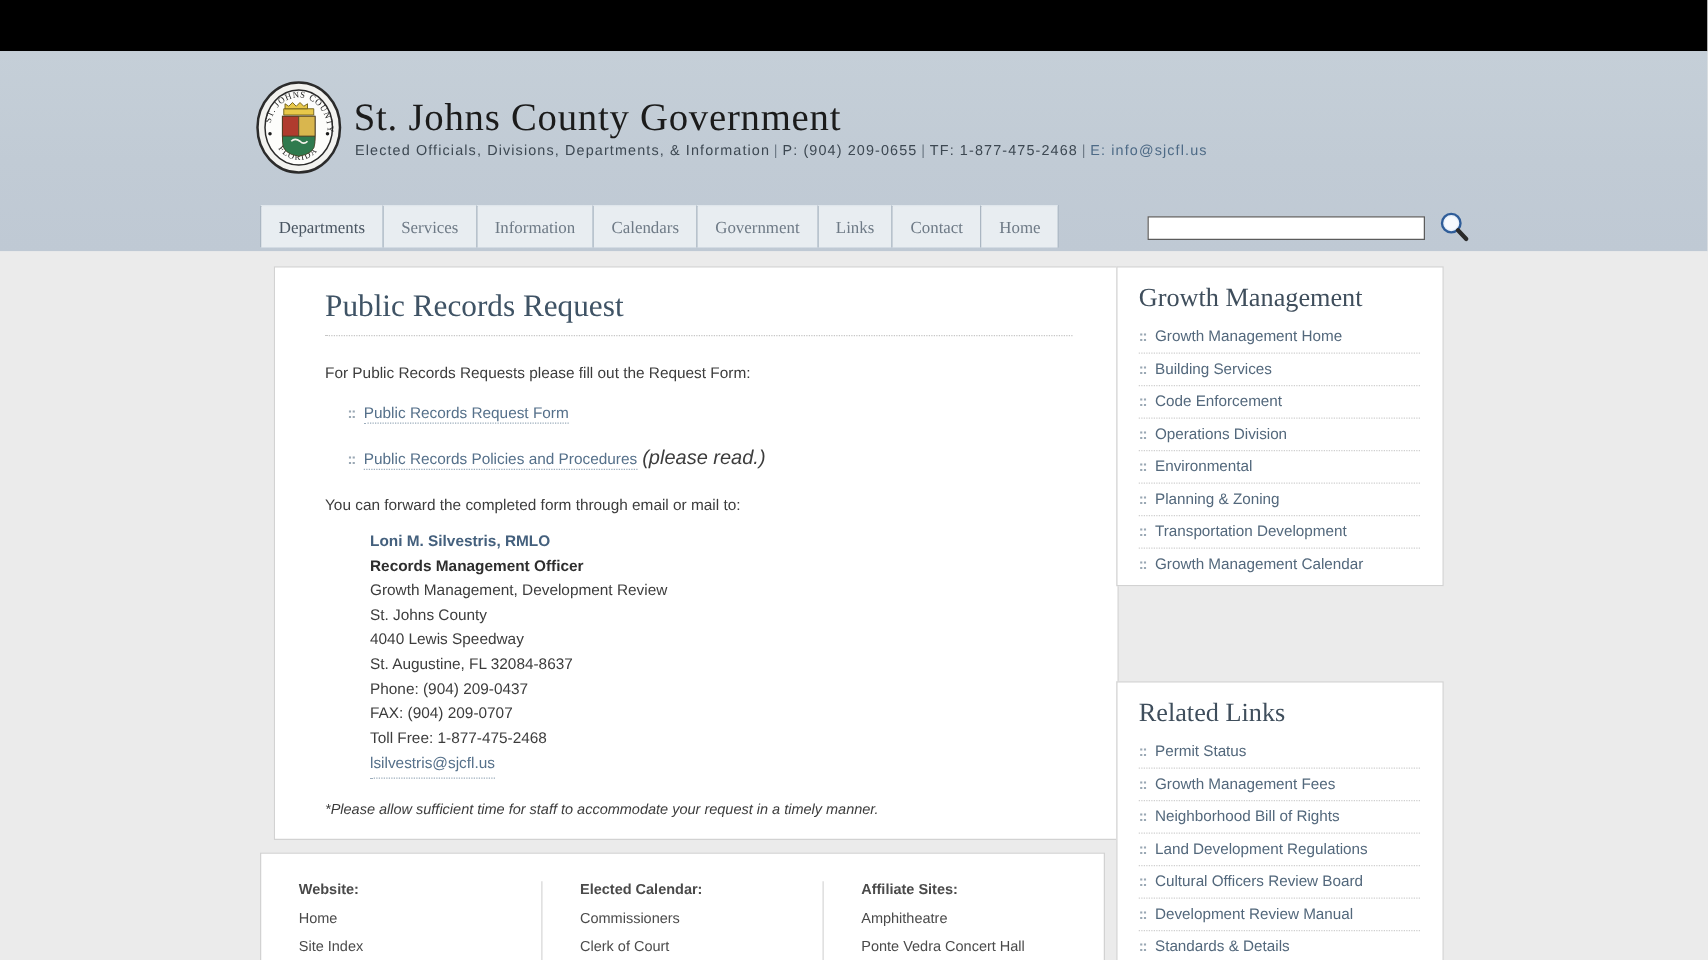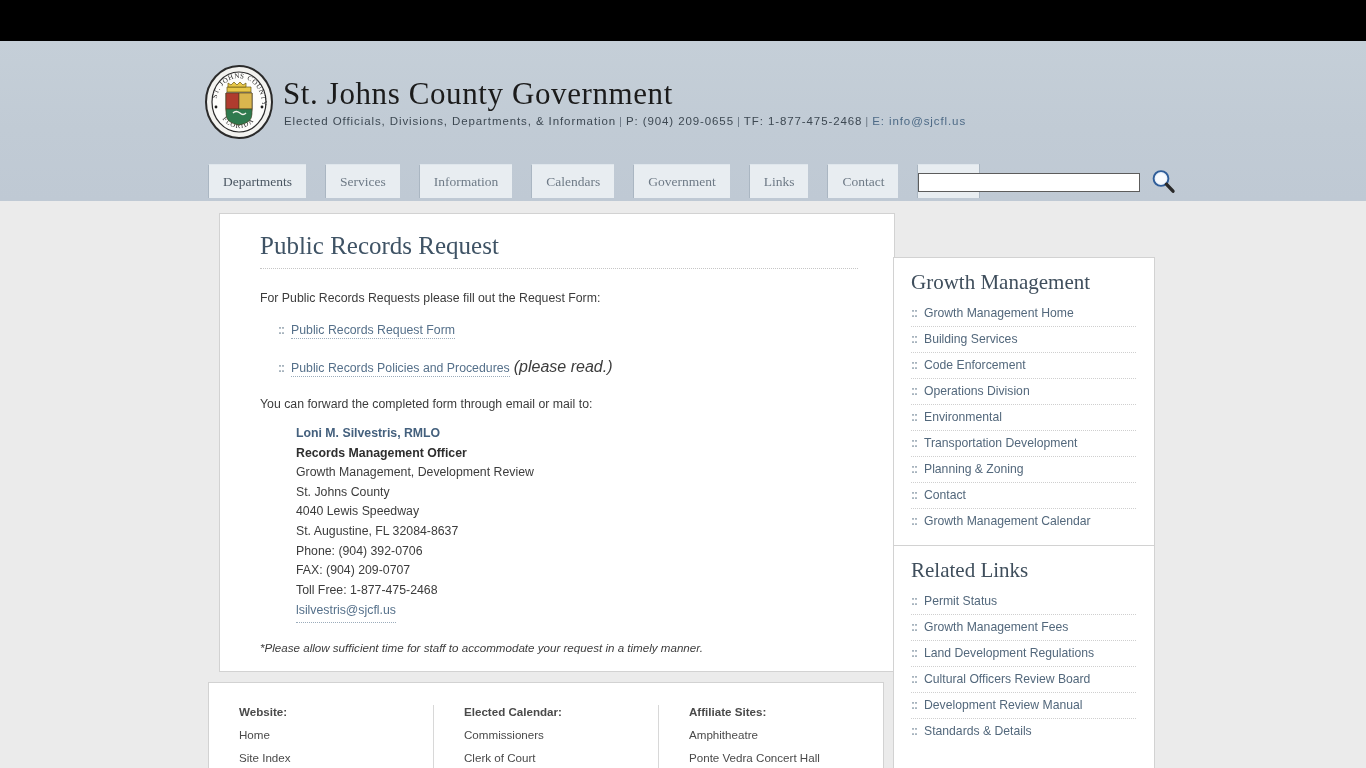--- a/index.html
+++ b/index.html
@@ -61,21 +61,20 @@
   .navstrip {
     position: absolute; left: 0; top: 161px;
     width: 1366px; height: 40px;
     background: transparent;
   }
   .nav {
     position: absolute; left: 208px; top: 3px;
     height: 34px;
     display: flex;
     border-right: 1px solid #aab6c2;
-    gap: 19px;
   }
   .nav-item {
     padding: 0 14px;
     height: 34px;
     line-height: 34px;
     font-family: "Liberation Serif", serif;
     font-size: 13.5px;
     color: #4a5662;
     background: #e8edf1;
     border-left: 1px solid #aab6c2;
@@ -195,23 +194,22 @@
     display: block;
     color: #4a4a4a;
     text-decoration: none;
     margin-bottom: 10px;
     cursor: pointer;
   }
 
   
   .side-card-1 {
     position: absolute; left: 893px; top: 12px;
-    width: 262px; height: 324px;
+    width: 262px; height: 256px;
     padding: 12px 18px 6px 17px;
-    margin-top: 44px;
   }
   .side-card-2 {
     position: absolute; left: 893px; top: 344px;
     width: 262px; height: 230px;
     padding: 12px 18px 6px 17px;
     overflow: hidden;
   }
   .side-title {
     font-family: "Liberation Serif", serif;
     font-size: 21px;
@@ -316,21 +314,21 @@
 
     <p class="forward-line">You can forward the completed form through email or mail to:</p>
 
     <div class="address">
       <div class="nm">Loni M. Silvestris, RMLO</div>
       <div class="role">Records Management Officer</div>
       <div>Growth Management, Development Review</div>
       <div>St. Johns County</div>
       <div>4040 Lewis Speedway</div>
       <div>St. Augustine, FL 32084-8637</div>
-      <div>Phone: (904) 392-0706</div>
+      <div>Phone: (904) 209-0437</div>
       <div>FAX: (904) 209-0707</div>
       <div>Toll Free: 1-877-475-2468</div>
       <div><a class="dotlink mail">lsilvestris@sjcfl.us</a></div>
     </div>
 
     <p class="disclaimer">*Please allow sufficient time for staff to accommodate your request in a timely manner.</p>
   </div>
 
   <div class="card footer-card">
     <div class="foot-col">
@@ -351,32 +349,32 @@
   </div>
 
   <div class="card side-card-1">
     <h2 class="side-title">Growth Management</h2>
     <ul class="side-list">
       <li><span class="bullet">::</span><a>Growth Management Home</a></li>
       <li><span class="bullet">::</span><a>Building Services</a></li>
       <li><span class="bullet">::</span><a>Code Enforcement</a></li>
       <li><span class="bullet">::</span><a>Operations Division</a></li>
       <li><span class="bullet">::</span><a>Environmental</a></li>
+      <li><span class="bullet">::</span><a>Planning &amp; Zoning</a></li>
       <li><span class="bullet">::</span><a>Transportation Development</a></li>
-      <li><span class="bullet">::</span><a>Planning &amp; Zoning</a></li>
-      <li><span class="bullet">::</span><a>Contact</a></li>
       <li><span class="bullet">::</span><a>Growth Management Calendar</a></li>
     </ul>
   </div>
 
   <div class="card side-card-2">
     <h2 class="side-title">Related Links</h2>
     <ul class="side-list">
       <li><span class="bullet">::</span><a>Permit Status</a></li>
       <li><span class="bullet">::</span><a>Growth Management Fees</a></li>
+      <li><span class="bullet">::</span><a>Neighborhood Bill of Rights</a></li>
       <li><span class="bullet">::</span><a>Land Development Regulations</a></li>
       <li><span class="bullet">::</span><a>Cultural Officers Review Board</a></li>
       <li><span class="bullet">::</span><a>Development Review Manual</a></li>
       <li><span class="bullet">::</span><a>Standards &amp; Details</a></li>
     </ul>
   </div>
 
 </div>
 
 </body></html>

